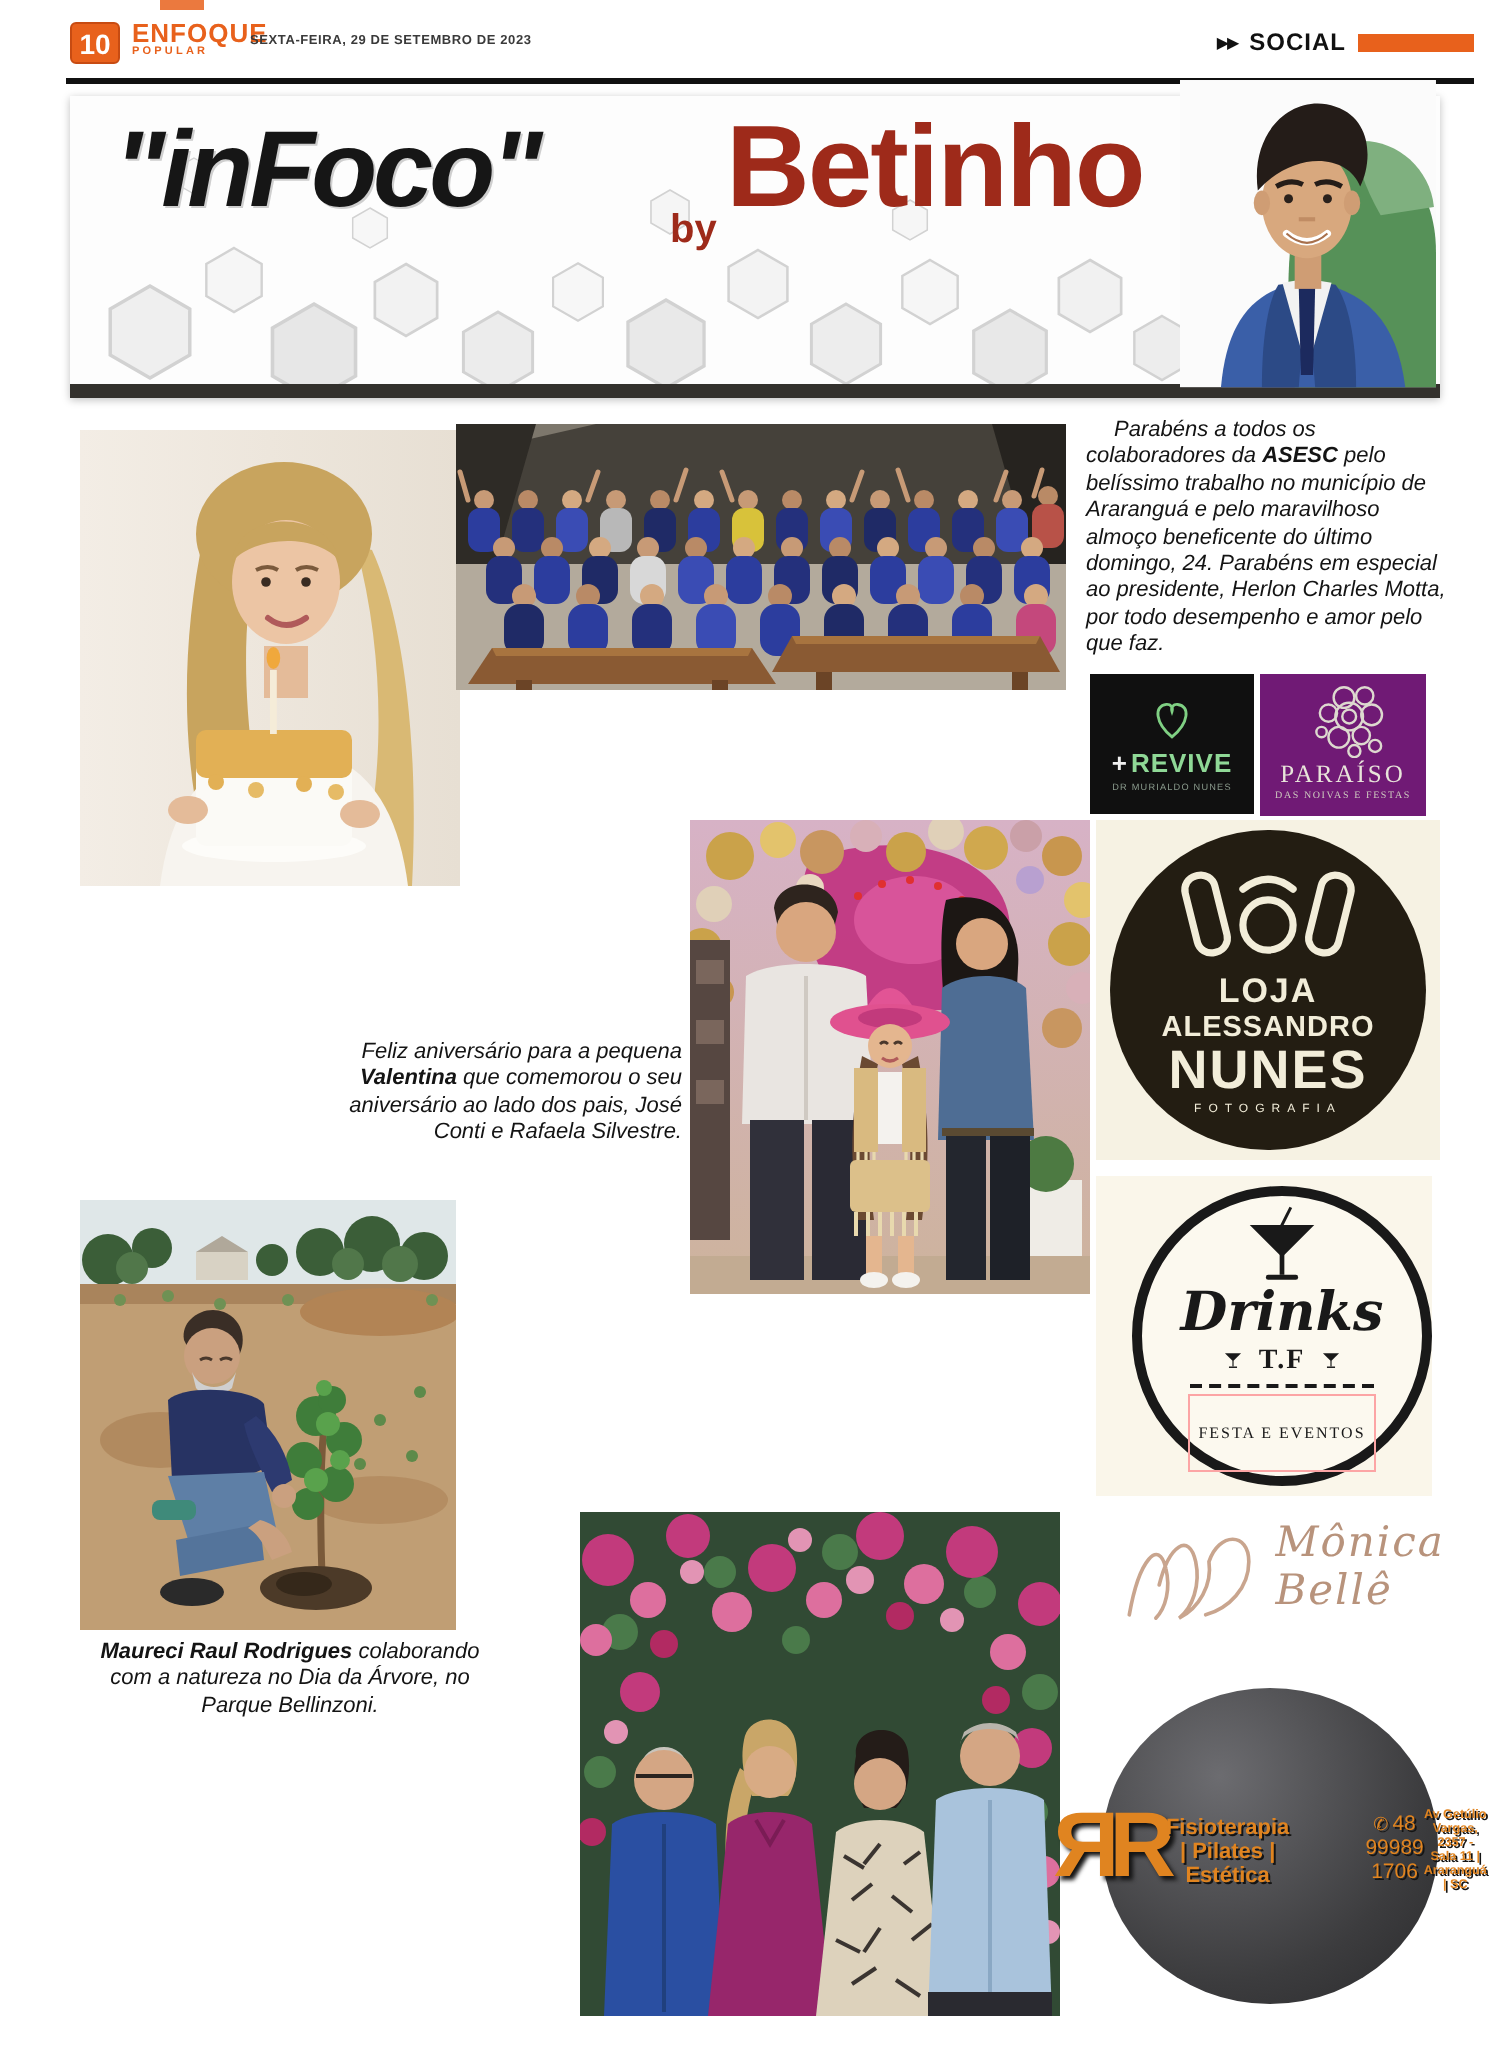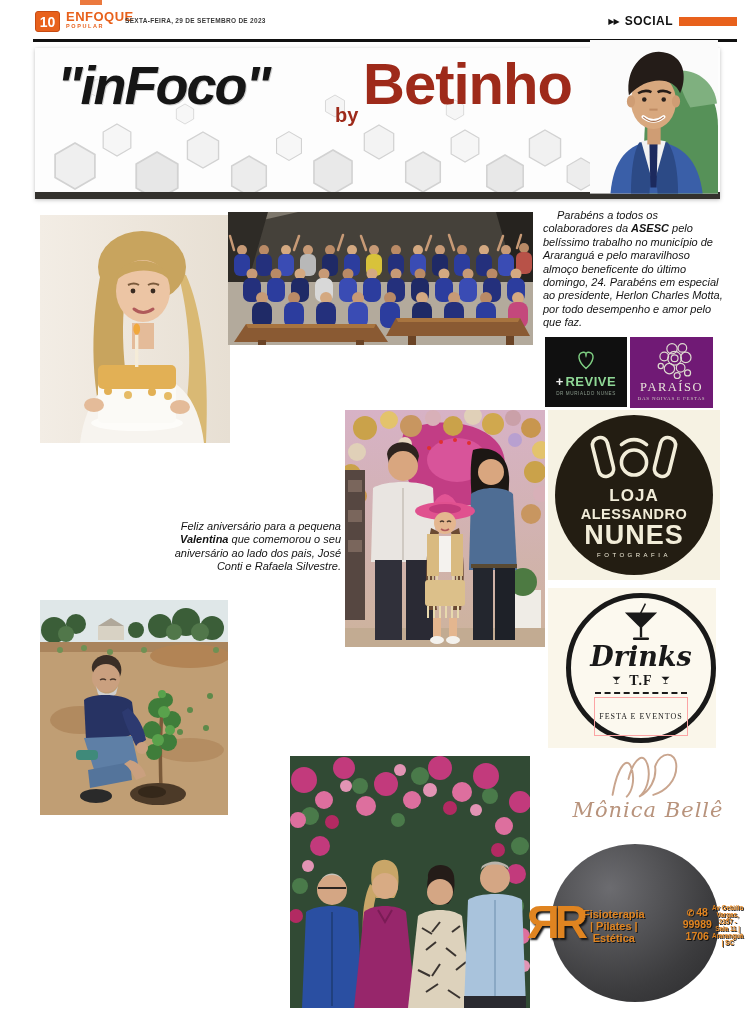--- a/index.html
+++ b/index.html
@@ -66,28 +66,28 @@
   .loja-l4 { font-size:6px; letter-spacing:3.5px; margin-top:3px; }
 
   .ad-drinks { left:548px; top:588px; width:168px; height:160px; background:#faf6ea; display:flex; align-items:center; justify-content:flex-end; }
   .drinks-circle { width:150px; height:150px; background:#fcf9ef; border:5px solid #191919; border-radius:50%; display:flex; flex-direction:column; align-items:center; justify-content:center; }
   .drinks-name { font:italic bold 27px "DejaVu Serif", serif; color:#191919; margin-top:-2px; }
   .drinks-row { display:flex; align-items:center; gap:7px; margin-top:1px; }
   .drinks-initials { font-family:"Liberation Serif", serif; font-weight:bold; font-size:14px; color:#191919; letter-spacing:1px; }
   .drinks-dash { width:92px; border-top:2px dashed #191919; margin-top:3px; }
   .drinks-sub { font-family:"Liberation Serif", serif; font-size:8px; color:#191919; border:1px solid #fca5a5; padding:14px 4px; margin-top:3px; letter-spacing:1px; }
 
-  .ad-monica { left:558px; top:740px; width:180px; height:90px; display:flex; flex-direction:column; align-items:center; justify-content:flex-start; }
+  .ad-monica { left:558px; top:740px; width:180px; height:90px; display:flex; flex-direction:row; align-items:center; justify-content:flex-start; }
   .monica-name { font:italic 21px "DejaVu Serif", serif; color:#b8937c; margin-top:-4px; letter-spacing:1px; }
 
   .ad-rr { left:548px; top:842px; width:174px; height:162px; display:flex; align-items:center; justify-content:center; }
   .rr-circle { width:168px; height:158px; border-radius:50%; background:radial-gradient(circle at 35% 28%, #6c6c70, #3c3c3e 65%, #29292b); display:flex; flex-direction:row; align-items:center; justify-content:center; text-align:center; }
   .rr-monogram { font-weight:bold; font-size:46px; color:#e08420; letter-spacing:-5px; line-height:.9; text-shadow:2px 2px 2px #141414; }
   .rr-services { font-weight:bold; font-size:11px; color:#e08420; margin-top:5px; text-shadow:1px 1px 0 #141414; }
-  .rr-phone { font-weight:bold; font-size:10.5px; color:#e08420; margin-top:2px; text-shadow:1px 1px 0 #141414;margin-left:38px; }
+  .rr-phone { font-weight:normal; font-size:10.5px; color:#e08420; margin-top:2px; text-shadow:1px 1px 0 #141414;margin-left:38px; }
   .rr-phone-icon { font-size:9px; margin-right:2px; }
   .rr-address { font-weight:bold; font-size:6.3px; color:#e08420; margin-top:3px; text-shadow:1px 1px 0 #141414; }
 </style>
 </head>
 <body>
 
 <div class="page">
 
   <div class="print-mark"></div>
 
@@ -535,20 +535,21 @@
       <circle cx="205" cy="122" r="15" fill="#d4a684"></circle>
       <path d="M190,116 C192,106 218,106 220,116 L218,110 C210,104 200,104 192,110 Z" fill="#b8b4ac"></path>
       <path d="M178,144 C188,136 222,136 232,144 L236,252 L174,252 Z" fill="#a9c3dc"></path>
       <path d="M205,144 L205,250" stroke="#8aa8c4" stroke-width="2"></path>
       <rect x="174" y="240" width="62" height="12" fill="#2a2a30"></rect>
     </svg>
   </figure>
 
   <p class="caption" id="cap-asesc"><span>Parabéns a todos os colaboradores da </span><b>ASESC</b><span> pelo belíssimo trabalho no município de Araranguá e pelo maravilhoso almoço beneficente do último domingo, 24. Parabéns em especial ao presidente, Herlon Charles Motta, por todo desempenho e amor pelo que faz.</span></p>
   <p class="caption" id="cap-valentina"><span>Feliz aniversário para a pequena </span><b>Valentina</b><span> que comemorou o seu aniversário ao lado dos pais, José Conti e Rafaela Silvestre.</span></p>
+  <p class="caption" id="cap-maureci"><b>Maureci Raul Rodrigues</b><span> colaborando com a natureza no Dia da Árvore, no Parque Bellinzoni.</span></p>
 
   <div class="ad ad-revive">
     <svg width="26" height="24" viewBox="0 0 34 34">
       <path d="M17,29 C5,19 4,7 13,6 C16,5.7 18,8 17,11 C16,8 18,5.7 21,6 C30,7 29,19 17,29 Z" stroke="#7fd083" stroke-width="2" fill="none"></path>
     </svg>
     <div class="revive-row">
       <span class="revive-plus">+</span>
       <span class="revive-name">REVIVE</span>
     </div>
     <div class="revive-sub">DR MURIALDO NUNES</div>

